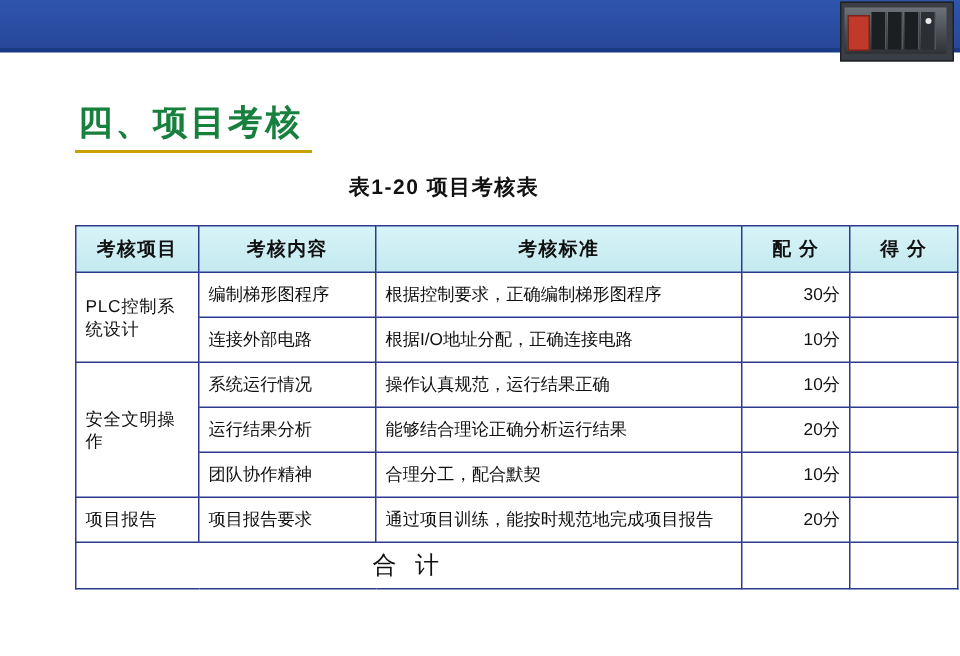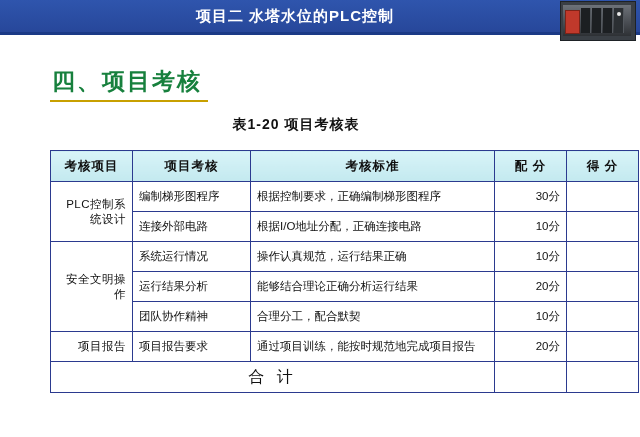--- a/index.html
+++ b/index.html
@@ -162,21 +162,21 @@
     font-weight: bold;
     font-size: 12.5px;
     height: 30px;
     text-align: center;
     letter-spacing: 1px;
   }
   tbody td {
     height: 29px;
   }
   td.cat {
-    text-align: right;
+    text-align: left;
     font-size: 11.5px;
     letter-spacing: 0.5px;
   }
   td.content {
     text-align: left;
     margin-top: 24px;
   }
   td.standard {
     text-align: left;
     padding-left: 8px;
@@ -196,21 +196,20 @@
   .col-standard { width: 244px; }
   .col-score { width: 72px; }
   .col-got { width: 72px; }
 </style>
 </head>
 <body>
 
 <div class="header">
   <div class="header-bar"></div>
   <div class="header-underline"></div>
-  <div class="header-title">项目二  水塔水位的PLC控制</div>
   <div class="header-img">
     <div class="plc-body"></div>
     <div class="plc-red"></div>
     <div class="plc-slot s1"></div>
     <div class="plc-slot s2"></div>
     <div class="plc-slot s3"></div>
     <div class="plc-slot s4"></div>
     <div class="plc-led"></div>
   </div>
 </div>
@@ -225,21 +224,21 @@
     <colgroup>
       <col class="col-cat">
       <col class="col-content">
       <col class="col-standard">
       <col class="col-score">
       <col class="col-got">
     </colgroup>
     <thead>
       <tr>
         <th>考核项目</th>
-        <th>项目考核</th>
+        <th>考核内容</th>
         <th>考核标准</th>
         <th>配 分</th>
         <th>得 分</th>
       </tr>
     </thead>
     <tbody>
       <tr>
         <td class="cat" rowspan="2">PLC控制系统设计</td>
         <td class="content">编制梯形图程序</td>
         <td class="standard">根据控制要求，正确编制梯形图程序</td>

